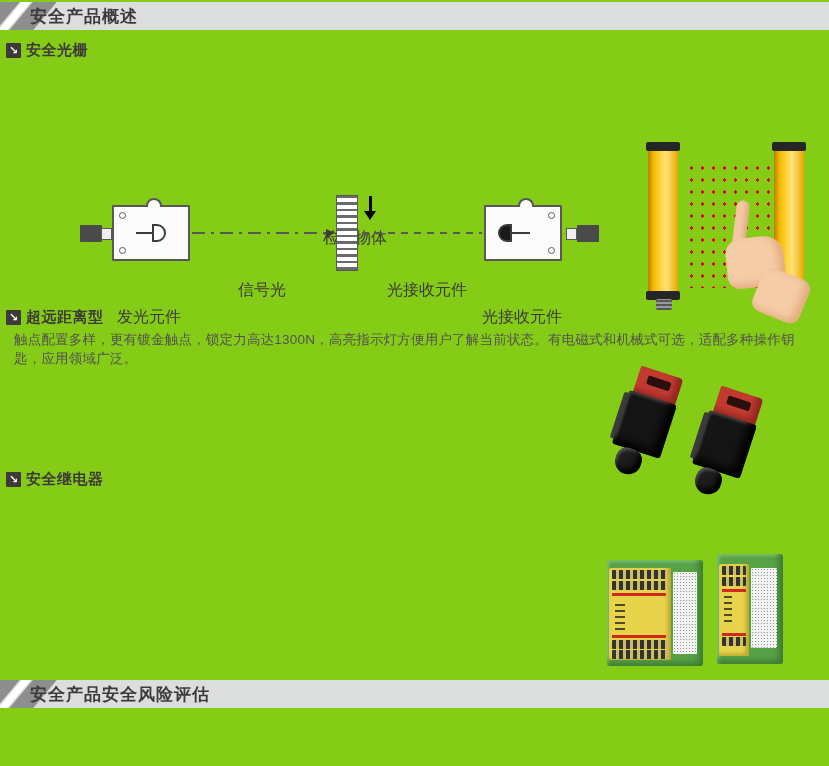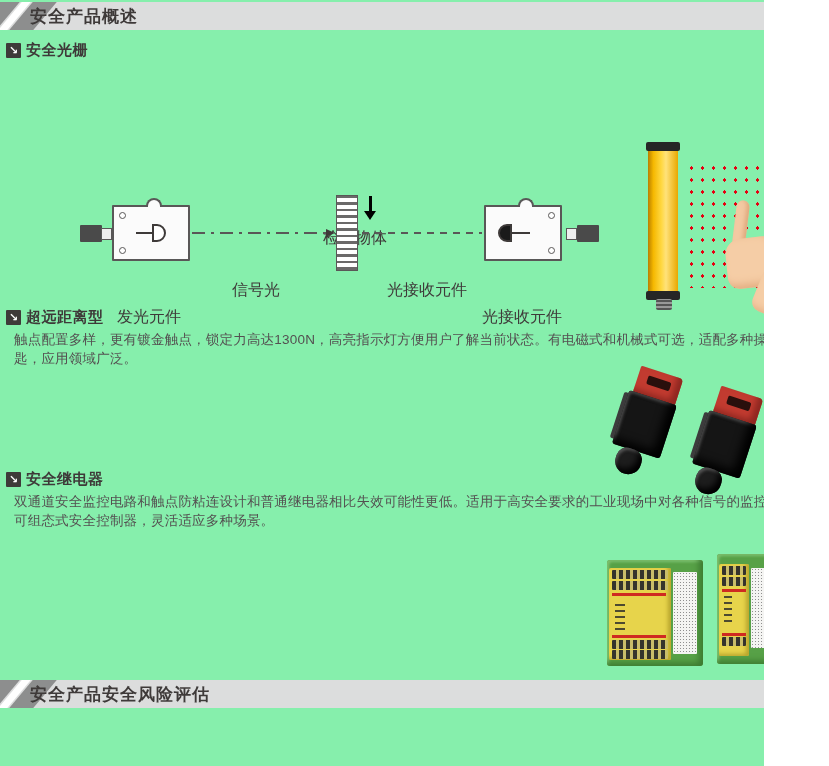--- a/index.html
+++ b/index.html
@@ -1,18 +1,18 @@
 <!DOCTYPE html>
 <html><head>
 <meta charset="utf-8">
 <style>
   * { margin:0; padding:0; box-sizing:border-box; }
   html,body { background:#fff; }
   body { font-family:"Liberation Sans","DejaVu Sans",sans-serif; color:#545051; }
-  .page { position:relative; width:764px; height:766px; background:#86efac; overflow:hidden; }
+  .page { position:relative; width:829px; height:766px; background:#84cc16; overflow:hidden; }
 
   
   .hdr { position:absolute; left:0; width:829px; height:28px; background:#dcdddd; overflow:hidden; }
   .hdr-1 { top:2px; }
   .hdr-2 { top:680px; }
   .slash { position:absolute; top:0; height:28px; transform:skewX(-40deg); }
   .slash-d1 { left:-18px; width:26px; background:#8d8e8e; }
   .slash-w  { left:10px;  width:9px;  background:#ffffff; }
   .slash-d2 { left:21px;  width:24px; background:#8d8e8e; }
   .hdr-title { position:absolute; left:30px; top:3px; font-size:17px; font-weight:bold;
@@ -117,21 +117,21 @@
   </div>
 
   <div class="sec-row" style="top:41px;">
     <span class="bullet">↘</span>
     <span class="sec-title">安全光栅</span>
   </div>
 
   <div class="diagram">
     <span class="dlabel" style="left:42px; top:6px;">发射器</span>
     <span class="dlabel" style="left:37px; top:95px;">发光元件</span>
-    <span class="dlabel" style="left:152px; top:68px;">信号光</span>
+    <span class="dlabel" style="left:158px; top:68px;">信号光</span>
     <span class="dlabel" style="left:243px; top:16px;">检测物体</span>
     <span class="dlabel" style="left:307px; top:68px;">光接收元件</span>
     <span class="dlabel" style="left:420px; top:6px;">接收器</span>
     <span class="dlabel" style="left:402px; top:95px;">光接收元件</span>
 
     <div class="plug-dark" style="left:0px; top:53px;"></div>
     <div class="plug-neck" style="left:21px; top:55.5px;"></div>
     <div class="sensor-box" style="left:32px;">
       <div class="bump"></div>
       <div class="screw" style="left:5px; top:5px;"></div>
@@ -199,21 +199,20 @@
       <div class="lock-plate"></div>
       <div class="lock-body"></div>
       <div class="lock-conn"></div>
     </div>
   </div>
 
   <div class="sec-row" style="top:470px;">
     <span class="bullet">↘</span>
     <span class="sec-title">安全继电器</span>
   </div>
-  <p class="para p3">双通道安全监控电路和触点防粘连设计和普通继电器相比失效可能性更低。适用于高安全要求的工业现场中对各种信号的监控，更有可组态式安全控制器，灵活适应多种场景。</p>
 
   <div class="relays">
     <div class="relay" style="left:2px; top:12px; width:96px; height:106px;">
       <div class="relay-base" style="left:0; top:0; width:96px; height:106px;"></div>
       <div class="relay-front" style="left:2px; top:8px; width:62px; height:92px;">
         <div class="term" style="top:2px;"></div>
         <div class="term" style="top:13px;"></div>
         <div class="redstrip" style="top:25px; width:54px;"></div>
         <div class="marks" style="left:6px; top:32px; width:10px; height:30px;"></div>
         <div class="redstrip" style="bottom:22px; width:54px;"></div>

